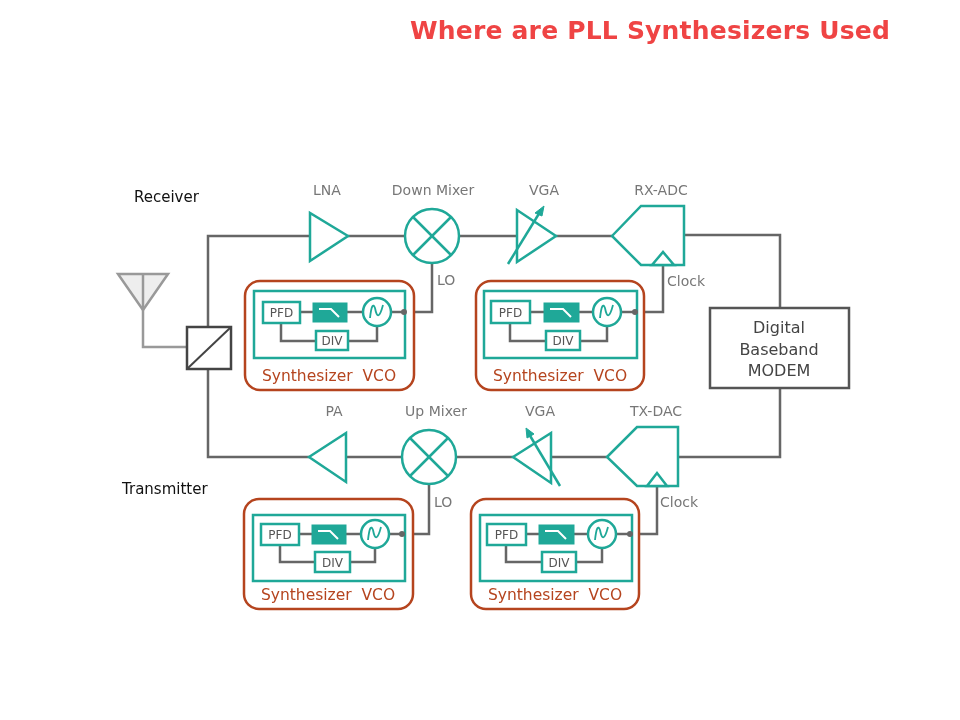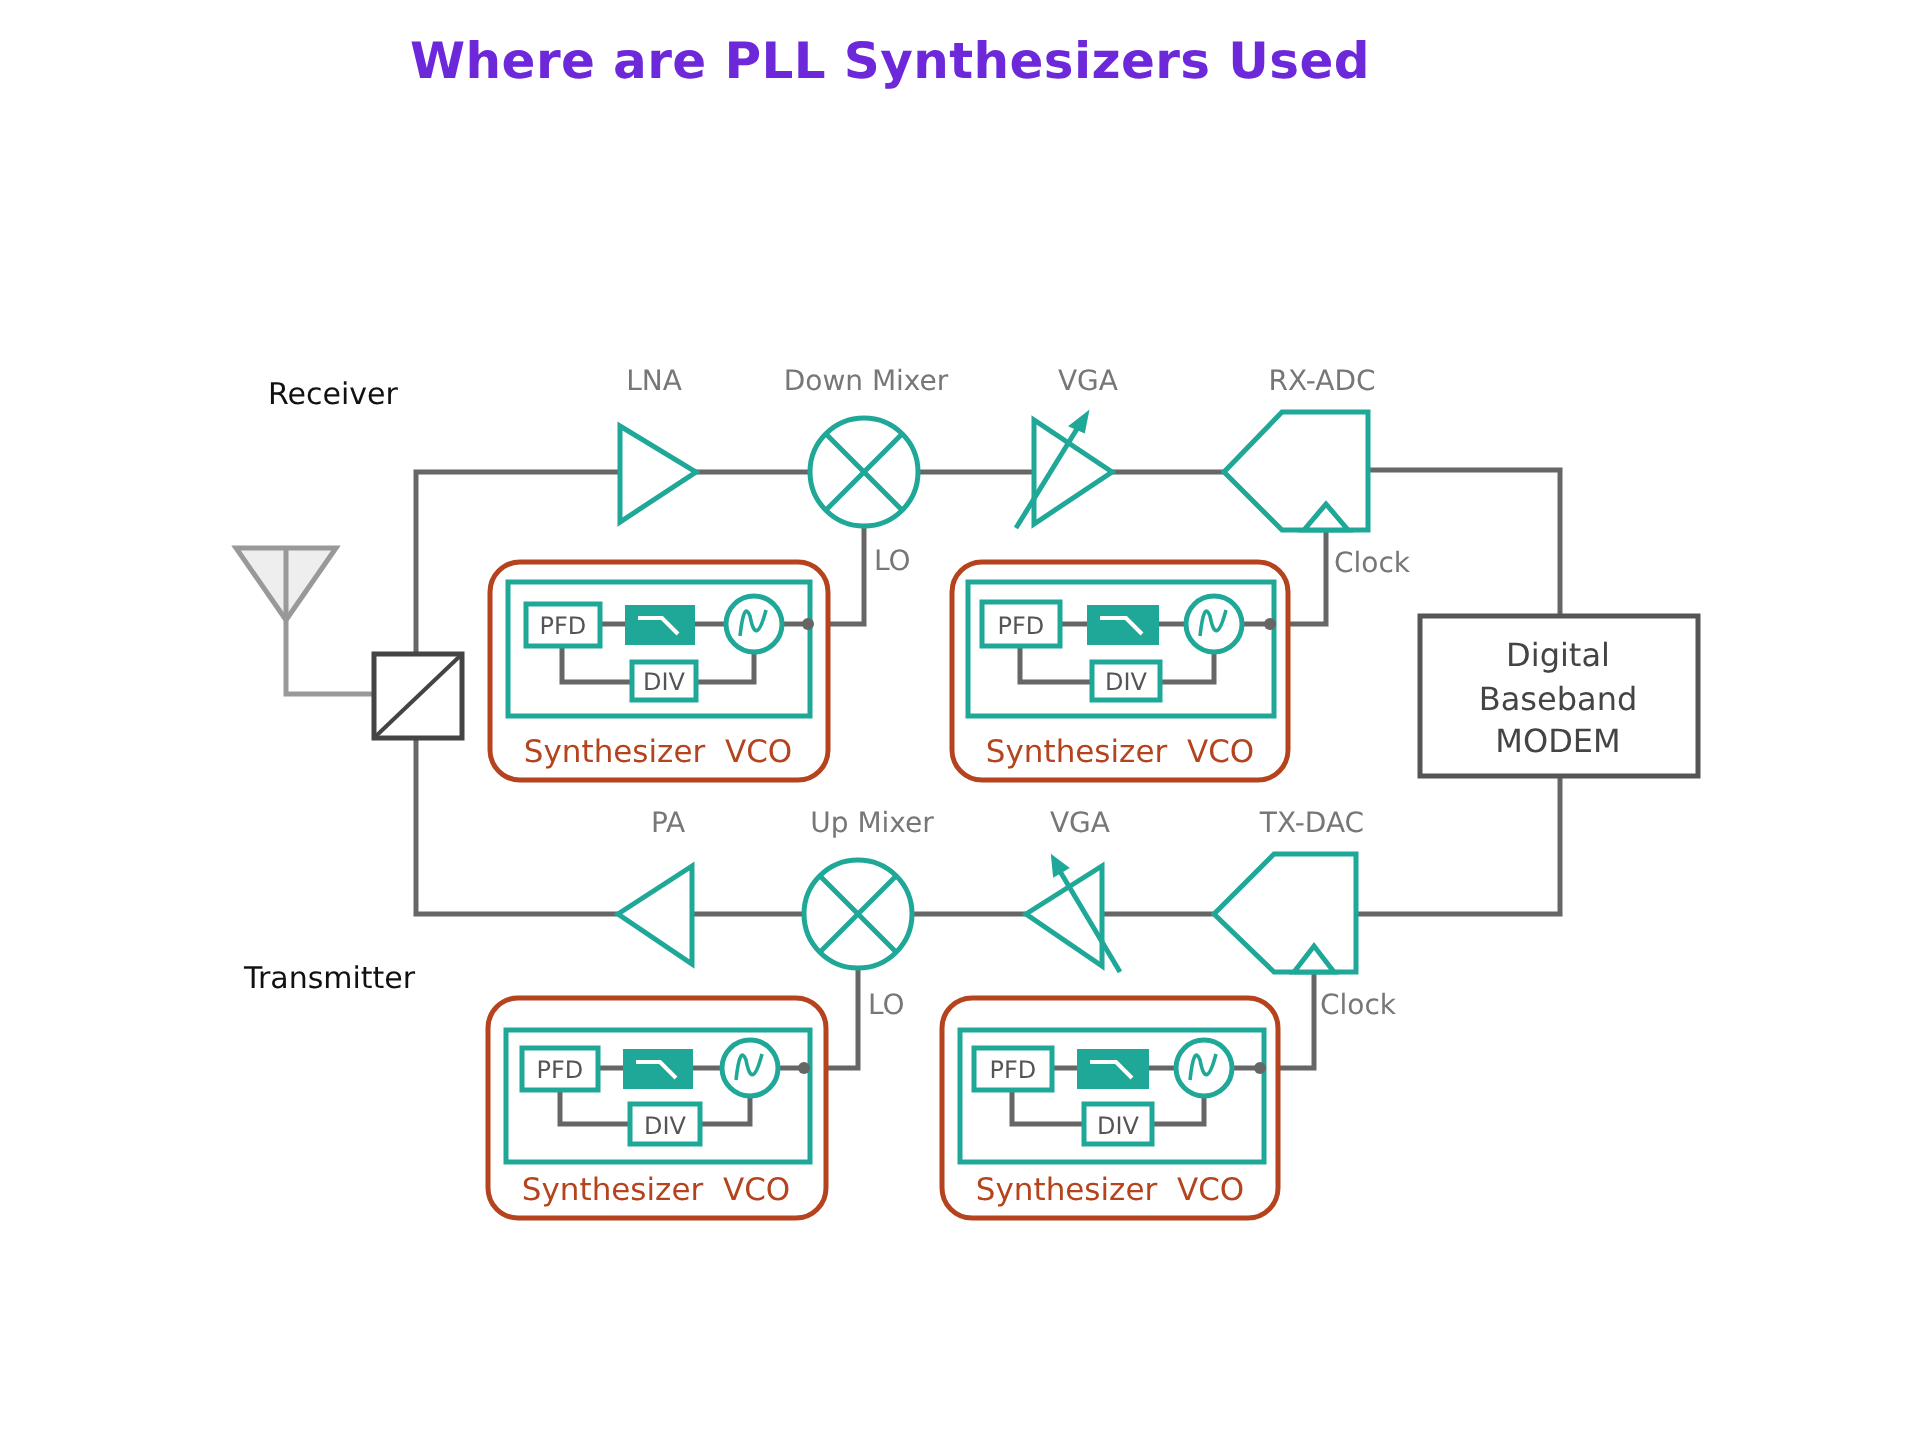--- a/index.html
+++ b/index.html
@@ -1,17 +1,17 @@
 <!DOCTYPE html>
 <html><head>
 <meta charset="utf-8">
 <style>
   html, body { margin: 0; padding: 0; background: #ffffff; }
   body { width: 960px; height: 720px; position: relative; overflow: hidden; font-family: "Liberation Sans", "DejaVu Sans", sans-serif; }
-  #title { position: absolute; left: 0; top: 16px; width: 890px; text-align: center; font-family: "DejaVu Sans", sans-serif; font-weight: bold; font-size: 25px; color: #6d28d9; letter-spacing: 0.2px; }
+  #title { position: absolute; left: 0; top: 16px; width: 890px; text-align: right; font-family: "DejaVu Sans", sans-serif; font-weight: bold; font-size: 25px; color: #ef4444; letter-spacing: 0.2px; }
   svg#diagram { position: absolute; left: 0; top: 0; }
   .wire { stroke: #666666; stroke-width: 2.5; fill: none; }
   .teal { stroke: #1fa898; stroke-width: 2.5; fill: #ffffff; }
   .tealline { stroke: #1fa898; stroke-width: 2.5; fill: none; }
   .tealfill { fill: #1fa898; stroke: #1fa898; }
   .orange { stroke: #b5441e; stroke-width: 2.5; fill: #ffffff; }
   .lbl-gray { font-family: "DejaVu Sans", sans-serif; font-size: 14px; fill: #777777; }
   .lbl-black { font-family: "DejaVu Sans", sans-serif; font-size: 15px; fill: #111111; }
   .lbl-box { font-family: "DejaVu Sans", sans-serif; font-size: 12px; fill: #555555; }
   .lbl-synth { font-family: "DejaVu Sans", sans-serif; font-size: 15.5px; fill: #b5441e; }

